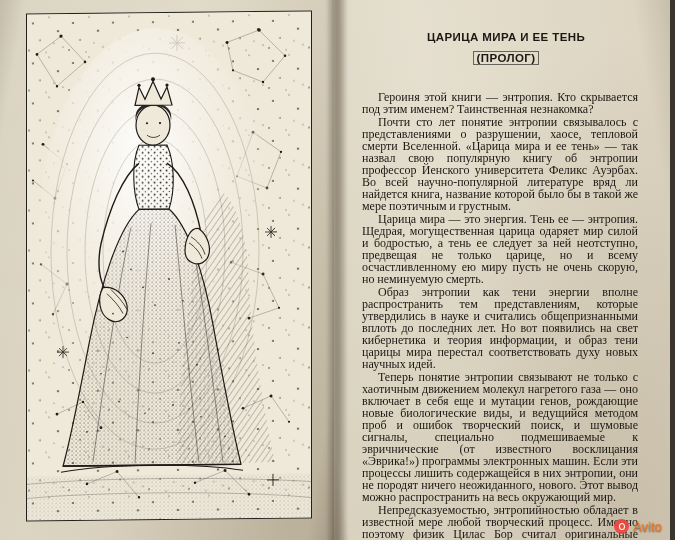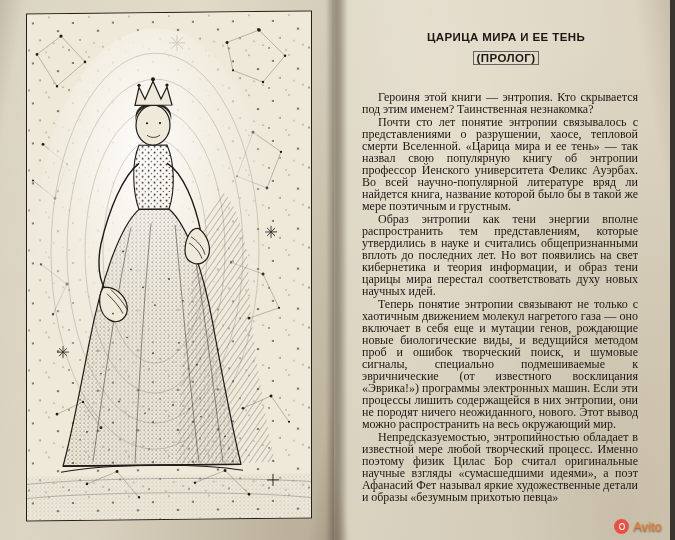--- a/index.html
+++ b/index.html
@@ -366,20 +366,21 @@
     <div class="gutter"></div>
 
     <div class="text-col">
       <h1 class="chapter-title">ЦАРИЦА МИРА И ЕЕ ТЕНЬ</h1>
       <div class="sub-wrap">
         <span class="chapter-sub">(ПРОЛОГ)</span>
       </div>
 
       <p class="body-p">Героиня этой книги — энтропия. Кто скрывается под этим именем? Таинственная незнакомка?</p>
       <p class="body-p">Почти сто лет понятие энтропии связывалось с представлениями о разрушении, хаосе, тепловой смерти Вселенной. «Царица мира и ее тень» — так назвал свою популярную книгу об энтропии профессор Йенского университета Феликс Ауэрбах. Во всей научно-популярной литературе вряд ли найдется книга, название которой было бы в такой же мере поэтичным и грустным.</p>
+      <p class="body-p">Царица мира — это энергия. Тень ее — энтропия. Щедрая, могущественная царица одаряет мир силой и бодростью, а тень ее следует за ней неотступно, предвещая не только царице, но и всему осчастливленному ею миру пусть не очень скорую, но неминуемую смерть.</p>
       <p class="body-p">Образ энтропии как тени энергии вполне распространить тем представлениям, которые утвердились в науке и считались общепризнанными вплоть до последних лет. Но вот появились на свет кибернетика и теория информации, и образ тени царицы мира перестал соответствовать духу новых научных идей.</p>
       <p class="body-p">Теперь понятие энтропии связывают не только с хаотичным движением молекул нагретого газа — оно включает в себя еще и мутации генов, рождающие новые биологические виды, и ведущийся методом проб и ошибок творческий поиск, и шумовые сигналы, специально подмешиваемые к эвричнические (от известного восклицания «Эврика!») программы электронных машин. Если эти процессы лишить содержащейся в них энтропии, они не породят ничего неожиданного, нового. Этот вывод можно распространить на весь окружающий мир.</p>
       <p class="body-p">Непредсказуемостью, энтропийностью обладает в известной мере любой творческий процесс. Именно поэтому физик Цилас Бор считал оригинальные научные взгляды «сумасшедшими идеями», а поэт Афанасий Фет называл яркие художественные детали и образы «безумным прихотью певца»</p>
     </div>
   </div>
 
   <div class="watermark">
     <span class="wm-logo"></span>
     <span class="wm-text">Avito</span>
   </div>

